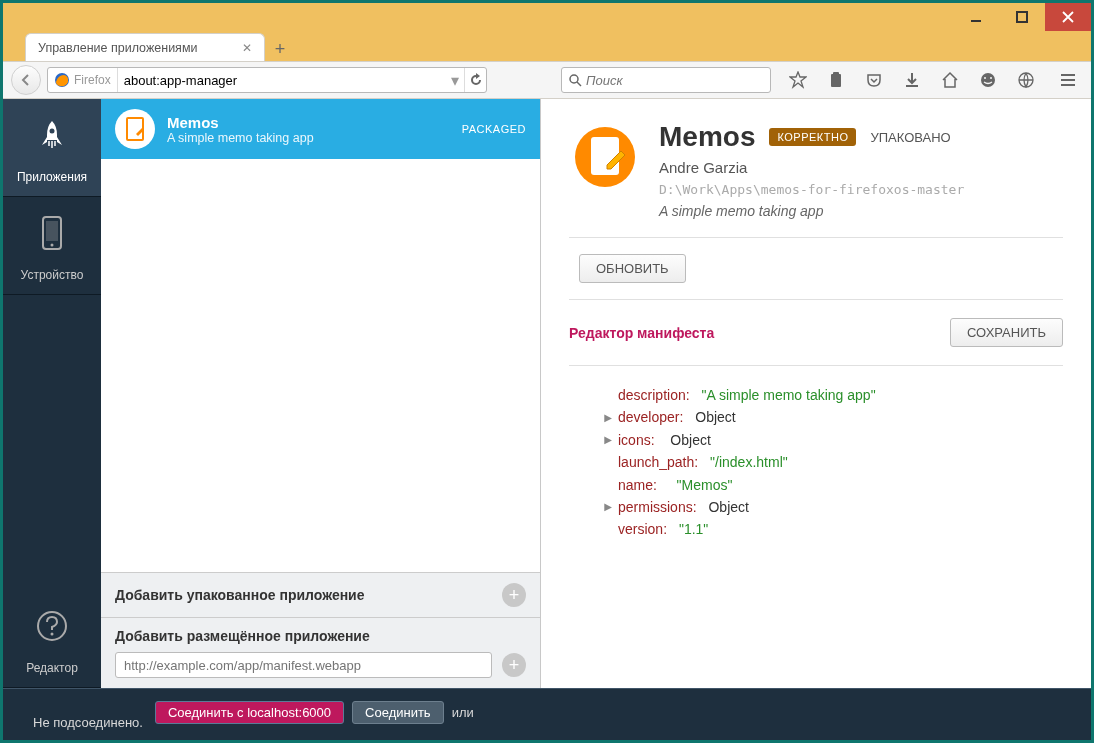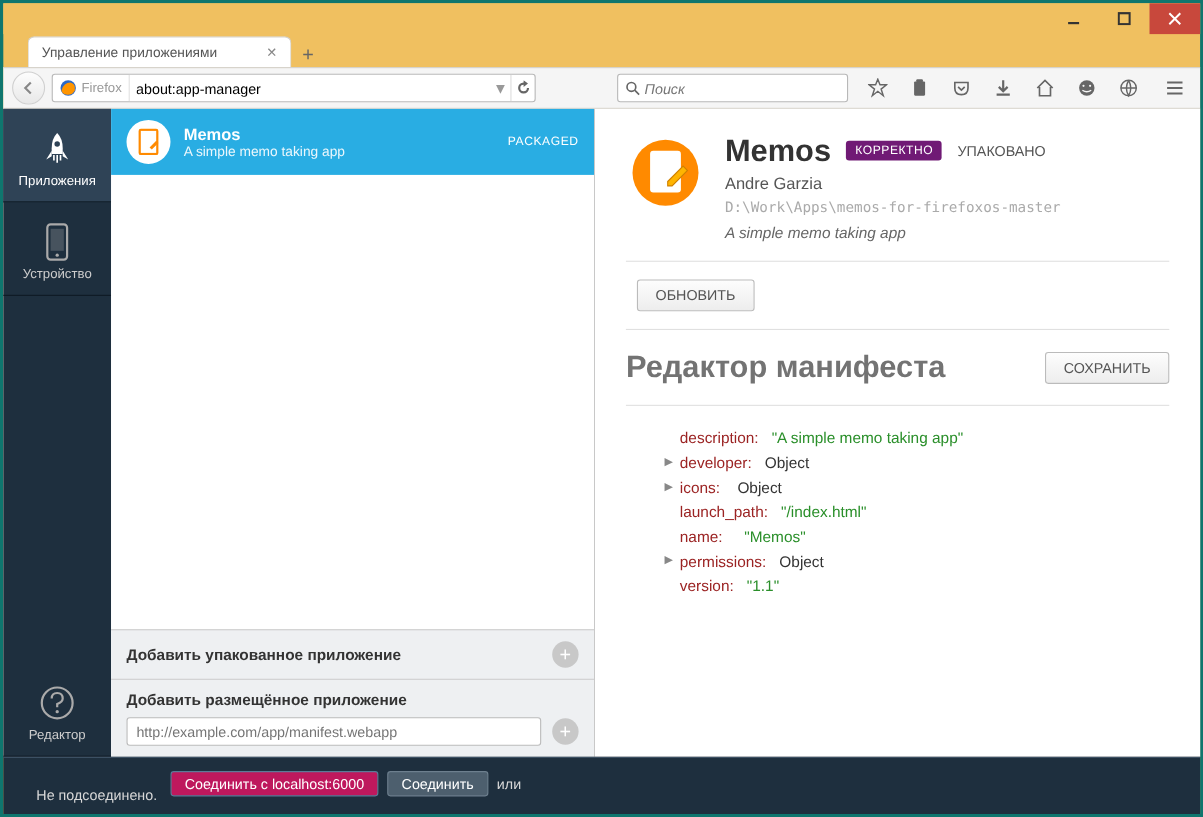--- a/index.html
+++ b/index.html
@@ -33,21 +33,21 @@
 .search-icon { color: #777; }
 .searchbar input { flex: 1; border: none; outline: none; font-size: 13px; font-style: italic; color: #999; }
 .tb-icons { display: flex; gap: 8px; margin-left: 6px; }
 .tb-icon { width: 30px; height: 30px; display: flex; align-items: center; justify-content: center; color: #666; cursor: pointer; border-radius: 3px; }
 .hamburger { margin-left: 4px; }
 
 
 .content { flex: 1; display: flex; background: #fff; min-height: 0; }
 
 .leftnav { width: 98px; background: #1e2f3e; display: flex; flex-direction: column; color: #ccc; }
-.leftnav-item { flex: 0 0 auto; padding: 18px 0 12px; display: flex; flex-direction: column; align-items: center; gap: 4px; font-size: 12px; cursor: pointer; border-bottom: 1px solid #0e1a24; }
+.leftnav-item { flex: 0 0 auto; padding: 18px 0 12px; display: flex; flex-direction: column; align-items: center; gap: 17px; font-size: 12px; cursor: pointer; border-bottom: 1px solid #0e1a24; }
 .leftnav-item.active { background: #2f4356; color: #fff; }
 .leftnav-spacer { flex: 1; }
 .leftnav-icon { width: 40px; height: 36px; display: flex; align-items: center; justify-content: center; }
 
 .midpanel { width: 440px; background: #fff; display: flex; flex-direction: column; border-right: 1px solid #c8c8c8; }
 .app-row { background: #29ade3; color: #fff; display: flex; align-items: center; padding: 10px 14px; gap: 12px; cursor: pointer; }
 .app-thumb { width: 40px; height: 40px; border-radius: 50%; background: #fff; display: flex; align-items: center; justify-content: center; }
 .app-row .title { font-size: 15px; font-weight: 600; }
 .app-row .subtitle { font-size: 12.5px; opacity: 0.9; }
 .app-row .tag { margin-left: auto; font-size: 11px; letter-spacing: 0.5px; }
@@ -58,29 +58,29 @@
 .hosted-input { flex: 1; height: 26px; border: 1px solid #bbb; border-radius: 3px; padding: 0 8px; font-size: 13px; color: #999; }
 .add-section.col { flex-direction: column; align-items: stretch; gap: 8px; }
 .add-section.col .row { display: flex; align-items: center; gap: 10px; }
 
 .rightpanel { flex: 1; background: #fff; overflow-y: auto; padding: 22px 28px; }
 .app-header { display: flex; gap: 18px; padding-bottom: 18px; border-bottom: 1px solid #e0e0e0; }
 .app-bigicon { width: 72px; height: 72px; border-radius: 50%; background: #fff; display: flex; align-items: center; justify-content: center; }
 .app-meta { flex: 1; display: flex; flex-direction: column; gap: 6px; }
 .app-meta-row1 { display: flex; align-items: center; gap: 14px; }
 .app-name { font-size: 28px; font-weight: 700; color: #333; }
-.valid-badge { background: #701a75; color: #fff; font-size: 11px; padding: 3px 8px; border-radius: 3px; letter-spacing: 0.5px; }
+.valid-badge { background: #a16207; color: #fff; font-size: 11px; padding: 3px 8px; border-radius: 3px; letter-spacing: 0.5px; }
 .packaged-text { font-size: 13px; color: #555; }
 .app-author { font-size: 15px; color: #555; }
 .app-path { font-family: Consolas, monospace; font-size: 13px; color: #aaa; }
 .app-desc { font-size: 14px; font-style: italic; color: #666; }
 .update-row { padding: 16px 10px; border-bottom: 1px solid #e0e0e0; }
 .btn { display: inline-block; padding: 6px 16px; border: 1px solid #bbb; border-radius: 3px; background: linear-gradient(#fdfdfd,#ededed); font-size: 13px; color: #555; cursor: pointer; }
 .editor-head { display: flex; align-items: center; padding: 18px 0; border-bottom: 1px solid #e0e0e0; }
-.editor-head h2 { font-size: 28px; color: #737373; font-weight: 700; }
+.editor-head h2 { font-size: 14px; color: #be185d; font-weight: 700; }
 .editor-head .btn { margin-left: auto; }
 .manifest { font-family: Consolas, monospace; font-size: 14px; padding: 18px 4px; line-height: 1.6; }
 .m-line { display: flex; align-items: center; gap: 4px; margin-left: 29px; }
 .m-arrow { width: 12px; color: #888; font-size: 10px; display: inline-block; text-align: center; }
 .m-key { color: #9b2323; }
 .m-val-str { color: #2a8f2a; }
 .m-val-obj { color: #333; }
 
 
 .footer { background: #1e2f3e; color: #d8d8d8; font-size: 13px; display: flex; flex-direction: column; padding: 4px 0 8px; border-top: 1px solid #405568; }

